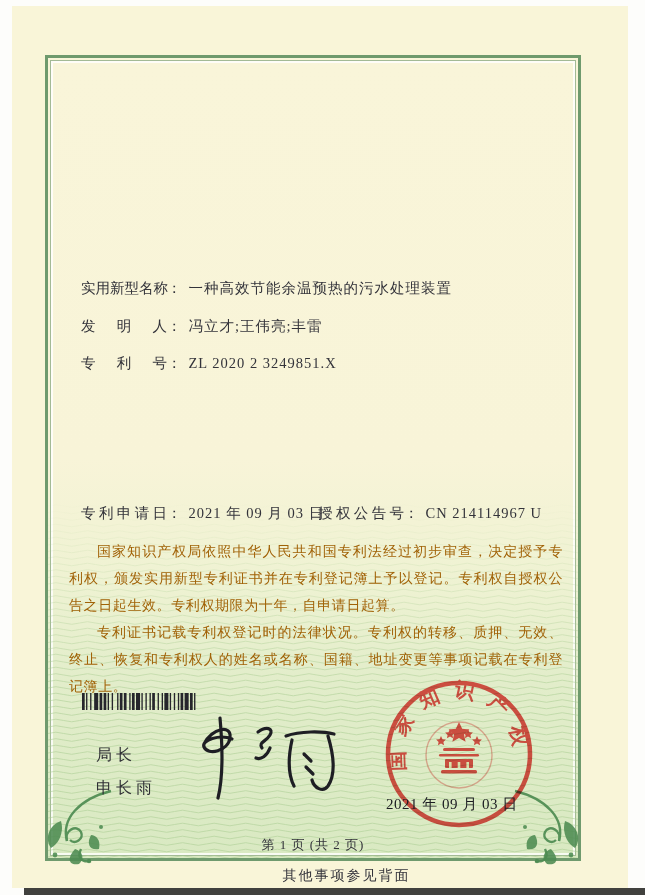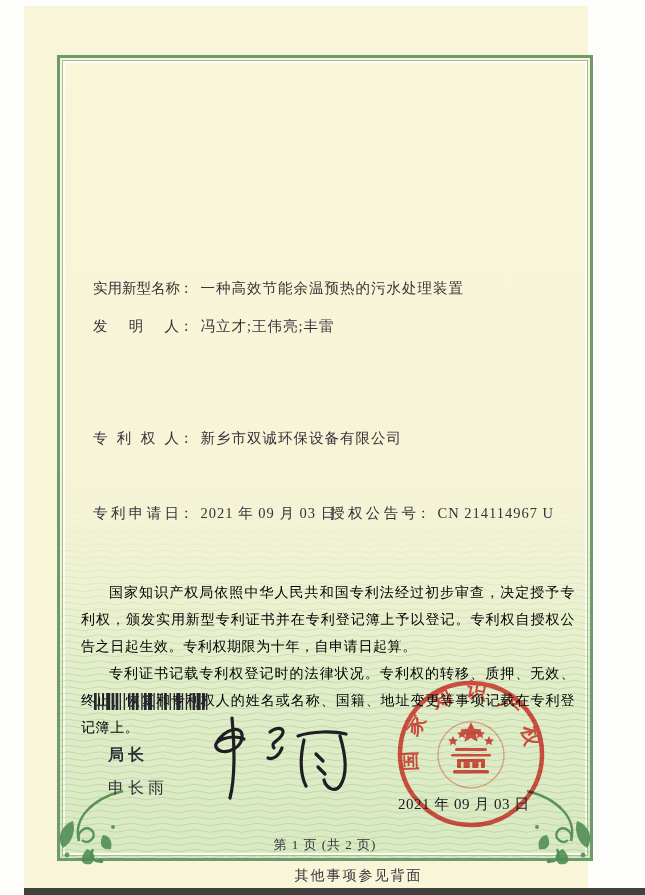--- a/index.html
+++ b/index.html
@@ -2,21 +2,21 @@
 <html><head>
 <meta charset="utf-8">
 <style>
   html,body{margin:0;padding:0;}
   body{
     width:645px;height:895px;position:relative;overflow:hidden;
     background:#fdfdfb;
     font-family:"Liberation Serif","DejaVu Serif",serif;
   }
   .paper{
-    position:absolute;left:24px;top:6px;width:564px;height:882px;
+    position:absolute;left:12px;top:6px;width:616px;height:882px;
     background:#f9f5d8;
   }
   .scan-strip{
     position:absolute;left:24px;top:888px;width:621px;height:7px;
     background:#41413e;
   }
   
   .frame{
     position:absolute;left:33px;top:49px;width:536px;height:806px;
     border:3px solid #6f9a6d;
@@ -58,26 +58,26 @@
   }
   .frow{position:absolute;left:69px;font-size:14.5px;color:#33333a;white-space:nowrap;}
   .frow .flabel{
     display:inline-block;width:86px;text-align:justify;text-align-last:justify;
     vertical-align:bottom;
   }
   .frow .fvalue{margin-left:7px;letter-spacing:1px;}
   .frow .grp2{position:absolute;left:237px;top:0;white-space:nowrap;}
   .paras{
     position:absolute;left:57px;top:532px;width:494px;
-    font-size:14px;line-height:27px;color:#000000;letter-spacing:.6px;text-align:justify;margin-top:41px;
+    font-size:14px;line-height:27px;color:#a16207;letter-spacing:.6px;text-align:justify;
   }
   .paras p{margin:0;text-indent:2em;}
   .barcode{position:absolute;left:70px;top:687px;}
   .signer{position:absolute;left:84px;font-size:16px;letter-spacing:4px;color:#2f2f35;}
-  .signer.t1{top:739px;font-weight:bold;}
+  .signer.t1{top:739px;}
   .signer.t2{top:772px;}
   .signature{position:absolute;left:170px;top:700px;}
   .seal{position:absolute;left:371px;top:672px;mix-blend-mode:multiply;}
   .seal-date{
     position:absolute;left:374px;top:789px;font-size:15px;color:#1c1c22;letter-spacing:.5px;
     white-space:nowrap;
   }
   .page-info{
     position:absolute;left:33px;top:830px;width:536px;text-align:center;
     font-size:13px;color:#33333a;letter-spacing:1px;
@@ -455,22 +455,22 @@
       </g>
     </svg>
   </div>
 
   <div class="frow" style="top:273px">
     <span class="flabel">实用新型名称</span><span>：</span><span class="fvalue">一种高效节能余温预热的污水处理装置</span>
   </div>
   <div class="frow" style="top:311px">
     <span class="flabel">发明人</span><span>：</span><span class="fvalue">冯立才;王伟亮;丰雷</span>
   </div>
-  <div class="frow" style="top:423px">
-    <span class="flabel">专利权人</span><span>：</span><span class="fvalue">新乡市双诚环保设备有限公司</span>
+  <div class="frow" style="top:348px">
+    <span class="flabel">专利号</span><span>：</span><span class="fvalue">ZL 2020 2 3249851.X</span>
   </div>
   <div class="frow" style="top:498px">
     <span class="flabel">专利申请日</span><span>：</span><span class="fvalue">2021 年 09 月 03 日</span>
     <span class="grp2">
       <span class="flabel">授权公告号</span><span>：</span><span class="fvalue">CN 214114967 U</span>
     </span>
   </div>
 
   <div class="paras">
     <p>国家知识产权局依照中华人民共和国专利法经过初步审查，决定授予专利权，颁发实用新型专利证书并在专利登记簿上予以登记。专利权自授权公告之日起生效。专利权期限为十年，自申请日起算。</p>

